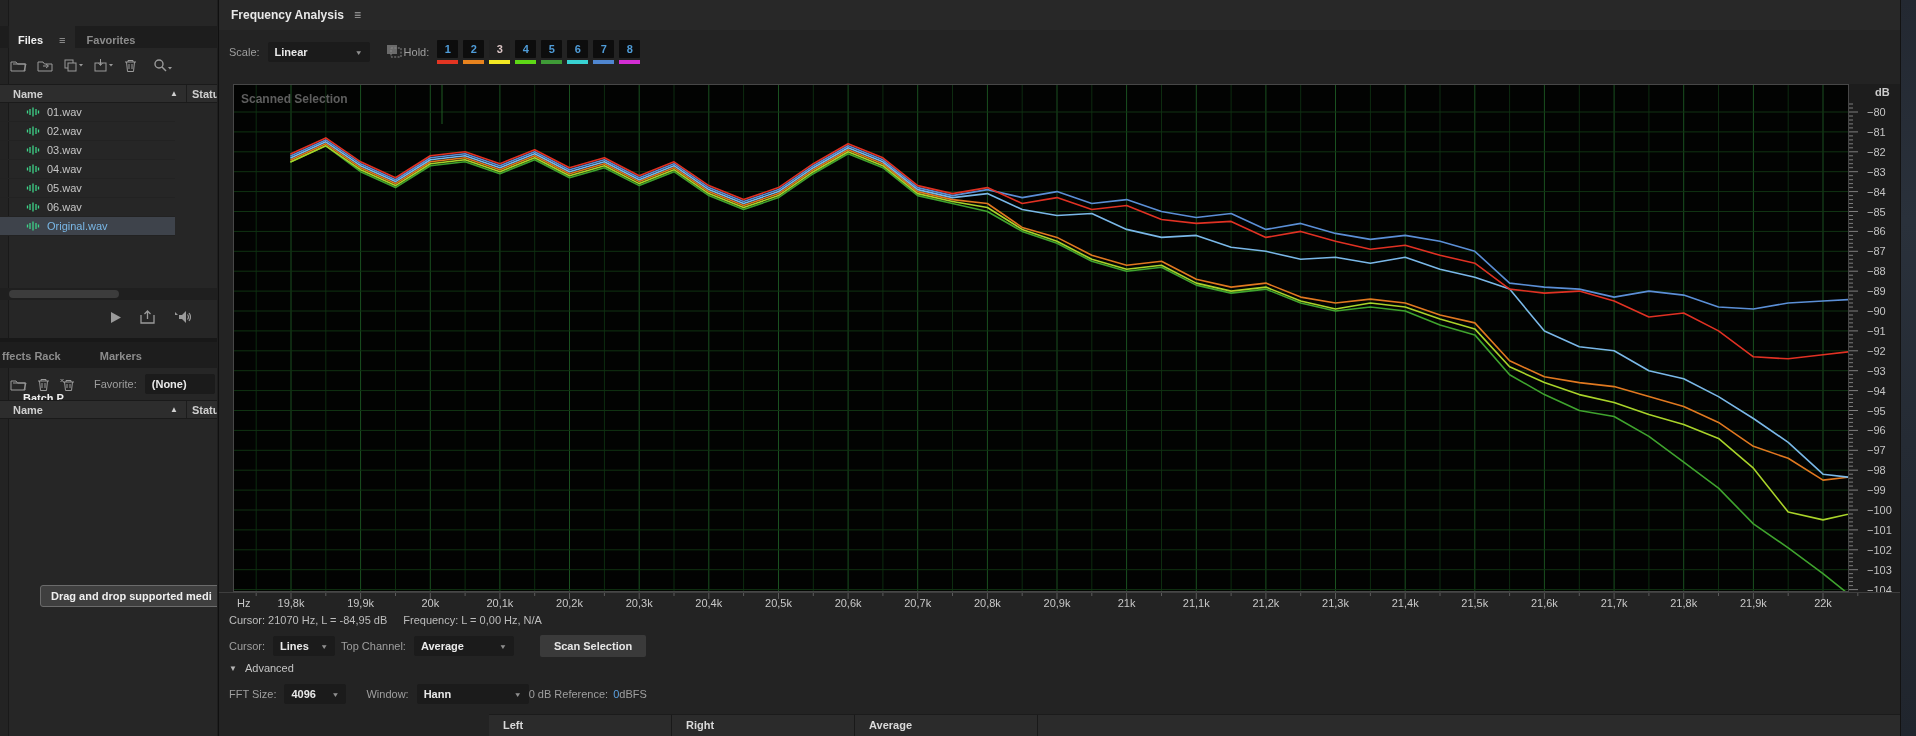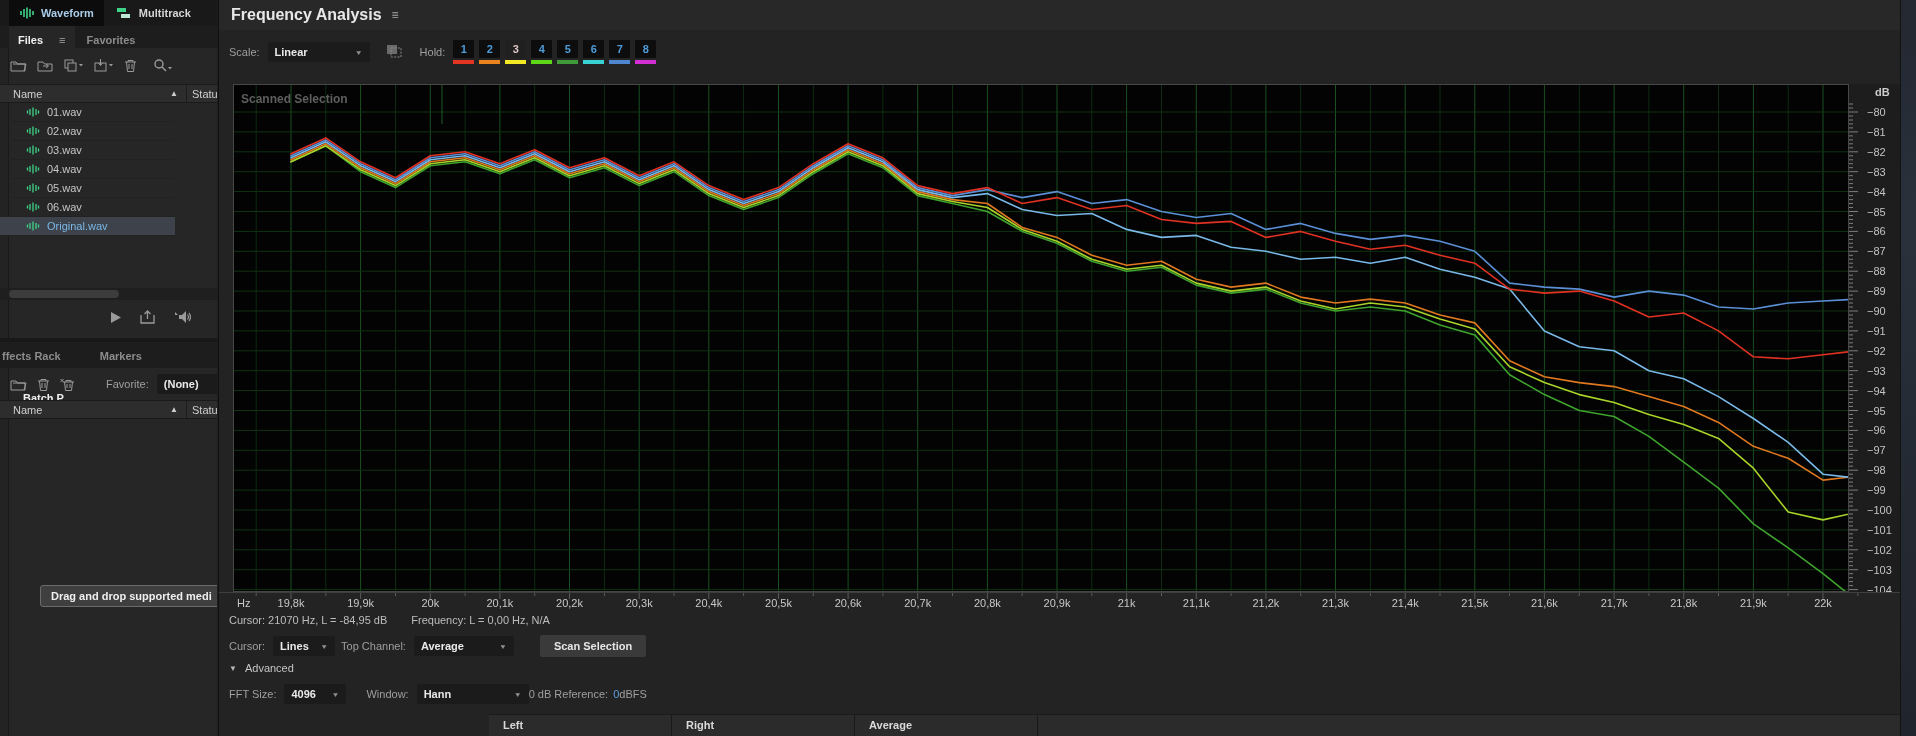--- a/index.html
+++ b/index.html
@@ -10,73 +10,52 @@
   .dd .caret{color:#8f8f8f;font-size:8px;margin-left:auto;padding-left:8px;transform:scaleY(.8)}
   .row{display:flex;align-items:center}
   
   #sidebar{position:absolute;left:0;top:0;width:217px;height:736px;background:#262626;overflow:hidden}
   #sidebar .grip{position:absolute;left:0;top:0;width:8px;height:736px;background:#232323;border-right:1px solid #191919}
   .tabbar{position:absolute;left:0;width:217px;background:#191919}
   .viewtab{display:inline-flex;align-items:center;gap:6px;height:26px;padding:0 10px;color:#d6d6d6;font-weight:bold}
   .viewtab.active{background:#0c0c0c;color:#a9cdea}
   .ptab{display:inline-flex;align-items:flex-start;gap:16px;height:22px;padding:8px 9px;color:#8c8c8c;font-weight:bold}
   .ptab.active{background:#262626;color:#f0f0f0}
-  .colhead{position:absolute;left:0;width:217px;height:19px;background:#2d2d2d;border-top:1px solid #1a1a1a;border-bottom:1px solid #1a1a1a;box-sizing:border-box;color:#cfcfcf;font-weight:normal}
+  .colhead{position:absolute;left:0;width:217px;height:19px;background:#2d2d2d;border-top:1px solid #1a1a1a;border-bottom:1px solid #1a1a1a;box-sizing:border-box;color:#cfcfcf;font-weight:bold}
   .colhead .nm{position:absolute;left:13px;top:3px}
   .colhead .sort{position:absolute;left:170px;top:4px;font-size:8px;color:#cfcfcf}
   .colhead .div1{position:absolute;left:186px;top:0;width:1px;height:17px;background:#1c1c1c}
   .colhead .st{position:absolute;left:192px;top:3px}
   .filerow{display:flex;align-items:center;height:19px;padding-left:26px;gap:7px;border-bottom:1px solid #222;color:#c6c6c6;box-sizing:border-box}
   .filerow.sel{background:#3e434b;color:#79b7e6}
   .icon{display:inline-block;line-height:0}
   .tbtn{display:inline-flex;align-items:center;margin-right:10px}
   .tooltip{position:absolute;left:40px;top:585px;height:20px;line-height:20px;padding:0 10px;background:#3f3f3f;border:1px solid #6b6b6b;border-radius:3px;color:#efefef;font-weight:bold;white-space:nowrap}
   
   #main{position:absolute;left:218px;top:0;width:1682px;height:736px;background:#232323;border-left:1px solid #101010;box-sizing:border-box}
   #main .hdr{position:absolute;left:0;top:0;width:100%;height:30px;background:#282828;display:flex;align-items:center;padding-left:12px;box-sizing:border-box;gap:10px}
-  #main .hdr .ttl{color:#e8e8e8;font-weight:bold;font-size:16px}
+  #main .hdr .ttl{color:#e8e8e8;font-weight:bold;font-size:12px}
   #main .hdr .menu{color:#a8a8a8;font-size:12px}
   .holdbtn{width:21px;height:18px;background:#0d0d0d;color:#4f9cd8;font-weight:bold;display:flex;align-items:center;justify-content:center;border-radius:1px}
   .holdbtn.active{background:#202020;color:#dcc6c6}
   .holdwrap{display:inline-flex;flex-direction:column;align-items:center;margin-right:5px}
   .holdline{width:21px;height:4px;margin-top:2px}
   #chartbox{position:absolute;left:0;top:84px;width:1682px;height:530px}
   #scanned{position:absolute;left:22px;top:8px;color:#5e5e5e;font-weight:bold;font-size:12px}
   .btn{background:#3a3a3a;border-radius:2px;height:22px;display:inline-flex;align-items:center;padding:0 14px;color:#e6e6e6;font-weight:bold}
   .tblhead{position:absolute;left:270px;right:0;top:714px;height:22px;background:#2b2b2b;border-top:1px solid #1b1b1b;display:flex}
   .tblcell{width:183px;border-right:1px solid #191919;box-sizing:border-box;padding:4px 8px 0 14px;color:#dadada;font-weight:bold}
   #rightstrip{position:absolute;left:1900px;top:0;width:16px;height:736px;background:linear-gradient(180deg,#232831 0%,#2a313b 30%,#252b34 60%,#20252d 100%);border-left:1px solid #121212}
 </style>
 </head>
 <body>
 
 <div id="sidebar">
   <div class="grip"></div>
 
-  <div class="tabbar" style="top:0;height:26px">
-    <div class="viewtab active" style="margin-left:9px">
-      <span class="icon"><svg width="16" height="12" viewBox="0 0 16 12">
-            <g stroke="#3ed389" stroke-width="1.6">
-              <line x1="2" y1="4" x2="2" y2="8"></line>
-              <line x1="5" y1="2" x2="5" y2="10"></line>
-              <line x1="8" y1="0.5" x2="8" y2="11.5"></line>
-              <line x1="11" y1="2" x2="11" y2="10"></line>
-              <line x1="14" y1="4" x2="14" y2="8"></line>
-            </g>
-          </svg></span>
-      <span>Waveform</span>
-    </div>
-    <div class="viewtab">
-      <span class="icon"><svg width="16" height="12" viewBox="0 0 16 12">
-            <rect x="0" y="1" width="9" height="4" fill="#3ed389"></rect>
-            <rect x="4" y="7" width="9" height="4" fill="#bfe8d4"></rect>
-          </svg></span>
-      <span>Multitrack</span>
-    </div>
-  </div>
 
   <div class="tabbar" style="top:26px;height:22px;background:#1d1d1d">
     <div class="ptab active" style="margin-left:9px">
       <span>Files</span>
       <span style="color:#a5a5a5">≡</span>
     </div>
     <div class="ptab">
       <span>Favorites</span>
     </div>
   </div>
@@ -258,21 +237,21 @@
         <span class="icon"><svg width="13" height="13" viewBox="0 0 13 13">
             <path d="M1 3 h11 M4 3 V1.5 h5 V3 M2.5 3 l1 9.5 h6 l1-9.5 M5 5 v5 M8 5 v5" fill="none" stroke="#9a9a9a"></path>
           </svg></span>
       </span>
     <span class="tbtn">
         <span class="icon"><svg width="16" height="13" viewBox="0 0 16 13">
             <path d="M3 4 h11 M6 4 V2.5 h5 V4 M4.5 4 l1 8.5 h6 l1-8.5 M7 6 v4 M10 6 v4" fill="none" stroke="#9a9a9a"></path>
             <path d="M0.5 1 l3 3 M3.5 1 l-3 3" stroke="#9a9a9a"></path>
           </svg></span>
       </span>
-    <span class="lbl" style="margin-left:20px">Favorite:</span>
+    <span class="lbl" style="margin-left:8px">Favorite:</span>
     <span class="dd" style="margin-left:8px;width:70px">
         <span>(None)</span>
       </span>
   </div>
 
   <div class="colhead" style="top:400px">
     <span class="nm">Name</span>
     <span class="sort">▲</span>
     <span class="div1"></span>
     <span class="st">Status</span>
@@ -290,21 +269,21 @@
   <div class="abs row" style="left:10px;top:38px;height:28px">
     <span class="lbl">Scale:</span>
     <span class="dd" style="margin-left:8px;width:102px">
         <span>Linear</span>
         <span class="caret">▼</span>
       </span>
     <span style="margin-left:16px"><span class="icon"><svg width="18" height="15" viewBox="0 0 18 15">
             <rect x="1" y="1" width="10" height="9" fill="#6b6b6b"></rect>
             <rect x="5" y="4" width="10" height="9" fill="none" stroke="#8a8a8a" stroke-dasharray="2 1.4"></rect>
           </svg></span></span>
-    <span class="lbl" style="margin-left:16px">Hold:</span>
+    <span class="lbl" style="margin-left:0">Hold:</span>
     <span class="row" style="margin-left:8px">
       <span class="holdwrap">
           <span class="holdbtn">1</span>
           <span class="holdline" style="background: rgb(227, 53, 34);"></span>
         </span>
       <span class="holdwrap">
           <span class="holdbtn">2</span>
           <span class="holdline" style="background: rgb(232, 131, 30);"></span>
         </span>
       <span class="holdwrap">
@@ -642,21 +621,21 @@
           <text x="1255.8" y="523" fill="#c8c8c8" font-size="11" text-anchor="middle" font-family="Liberation Sans,sans-serif">21,5k</text>
           <text x="1325.4" y="523" fill="#c8c8c8" font-size="11" text-anchor="middle" font-family="Liberation Sans,sans-serif">21,6k</text>
           <text x="1395.1" y="523" fill="#c8c8c8" font-size="11" text-anchor="middle" font-family="Liberation Sans,sans-serif">21,7k</text>
           <text x="1464.7" y="523" fill="#c8c8c8" font-size="11" text-anchor="middle" font-family="Liberation Sans,sans-serif">21,8k</text>
           <text x="1534.4" y="523" fill="#c8c8c8" font-size="11" text-anchor="middle" font-family="Liberation Sans,sans-serif">21,9k</text>
           <text x="1604.0" y="523" fill="#c8c8c8" font-size="11" text-anchor="middle" font-family="Liberation Sans,sans-serif">22k</text>
         </svg></div>
     <div id="scanned">Scanned Selection</div>
   </div>
 
-  <div class="abs row" style="left:10px;top:612px;height:16px;gap:24px;color:#bdbdbd">
+  <div class="abs row" style="left:10px;top:612px;height:16px;gap:16px;color:#bdbdbd">
     <span>Cursor: 21070 Hz, L = -84,95 dB</span>
     <span>Frequency: L = 0,00 Hz, N/A</span>
   </div>
 
   <div class="abs row" style="left:10px;top:634px;height:24px">
     <span class="lbl">Cursor:</span>
     <span class="dd" style="margin-left:8px;width:62px">
         <span>Lines</span>
         <span class="caret">▼</span>
       </span>

